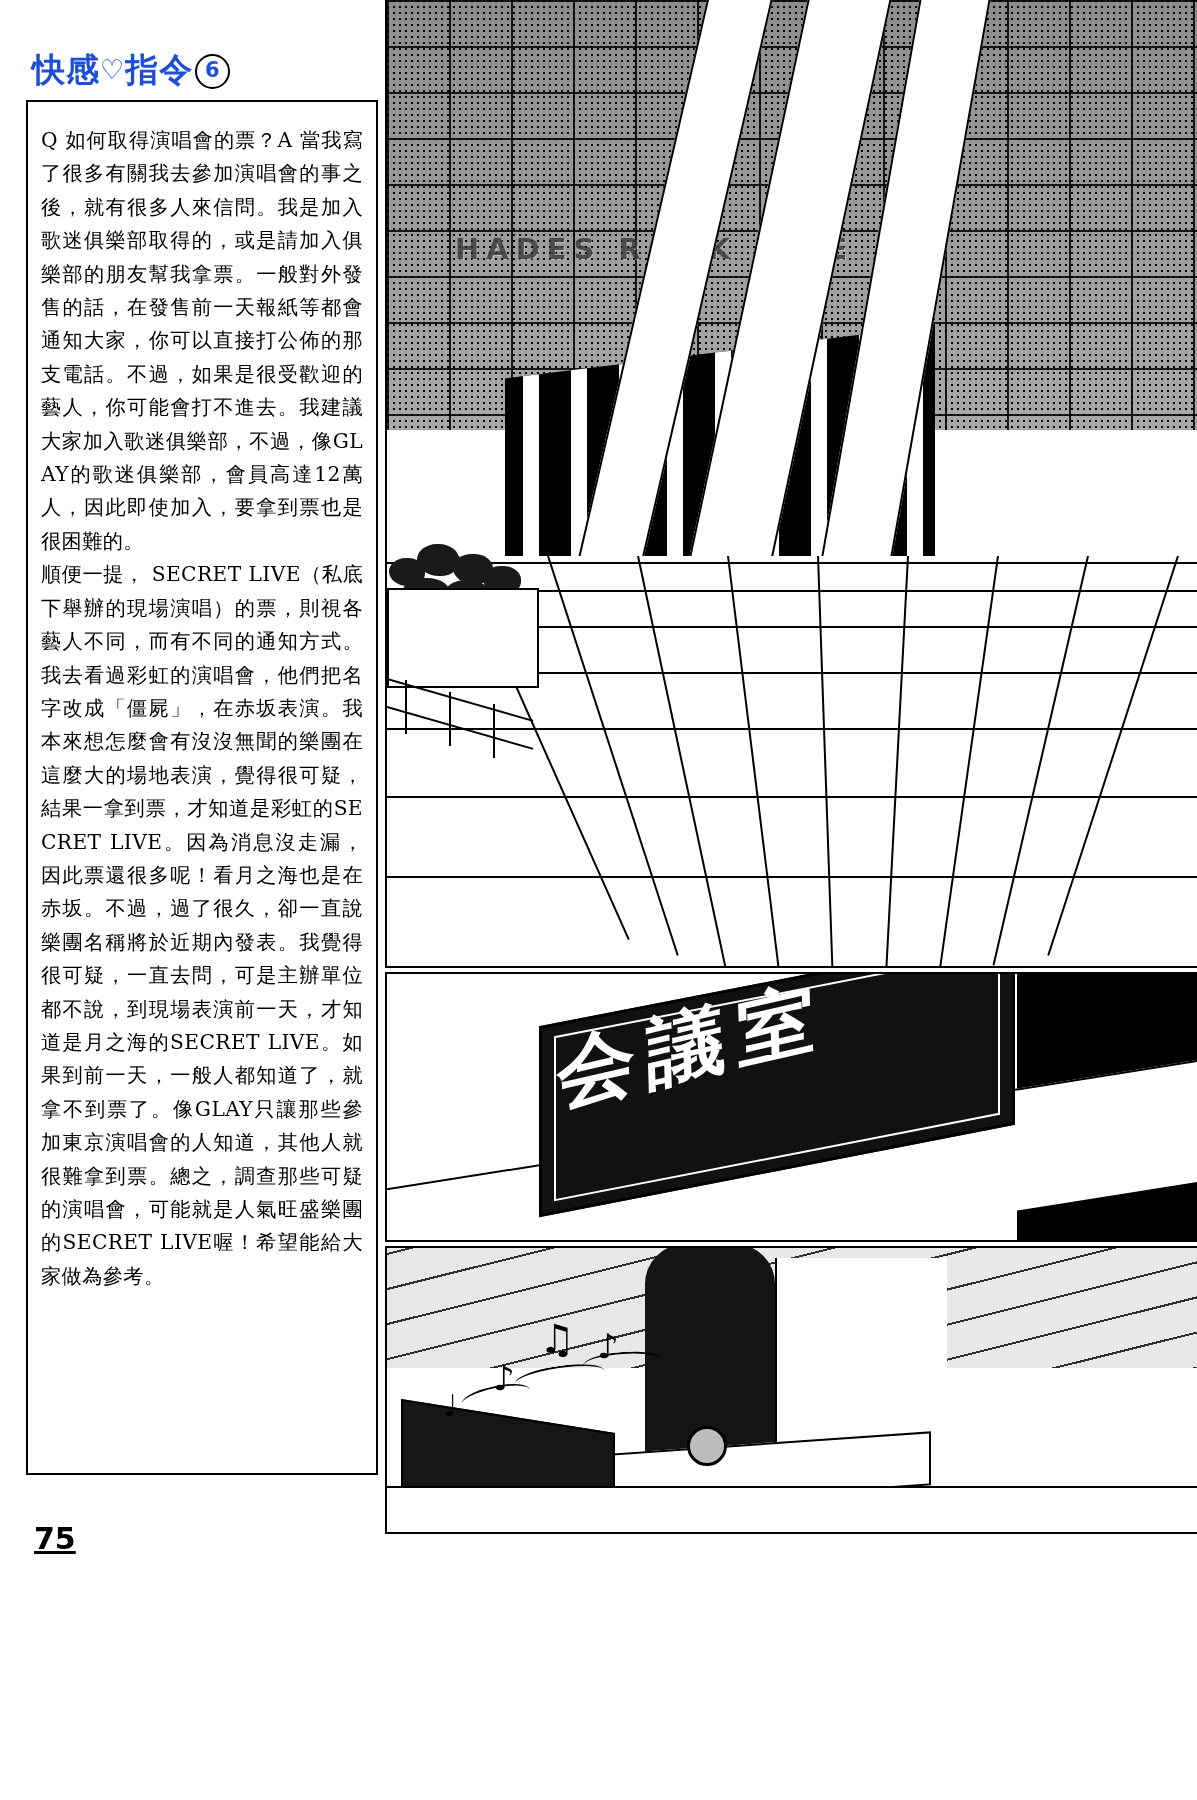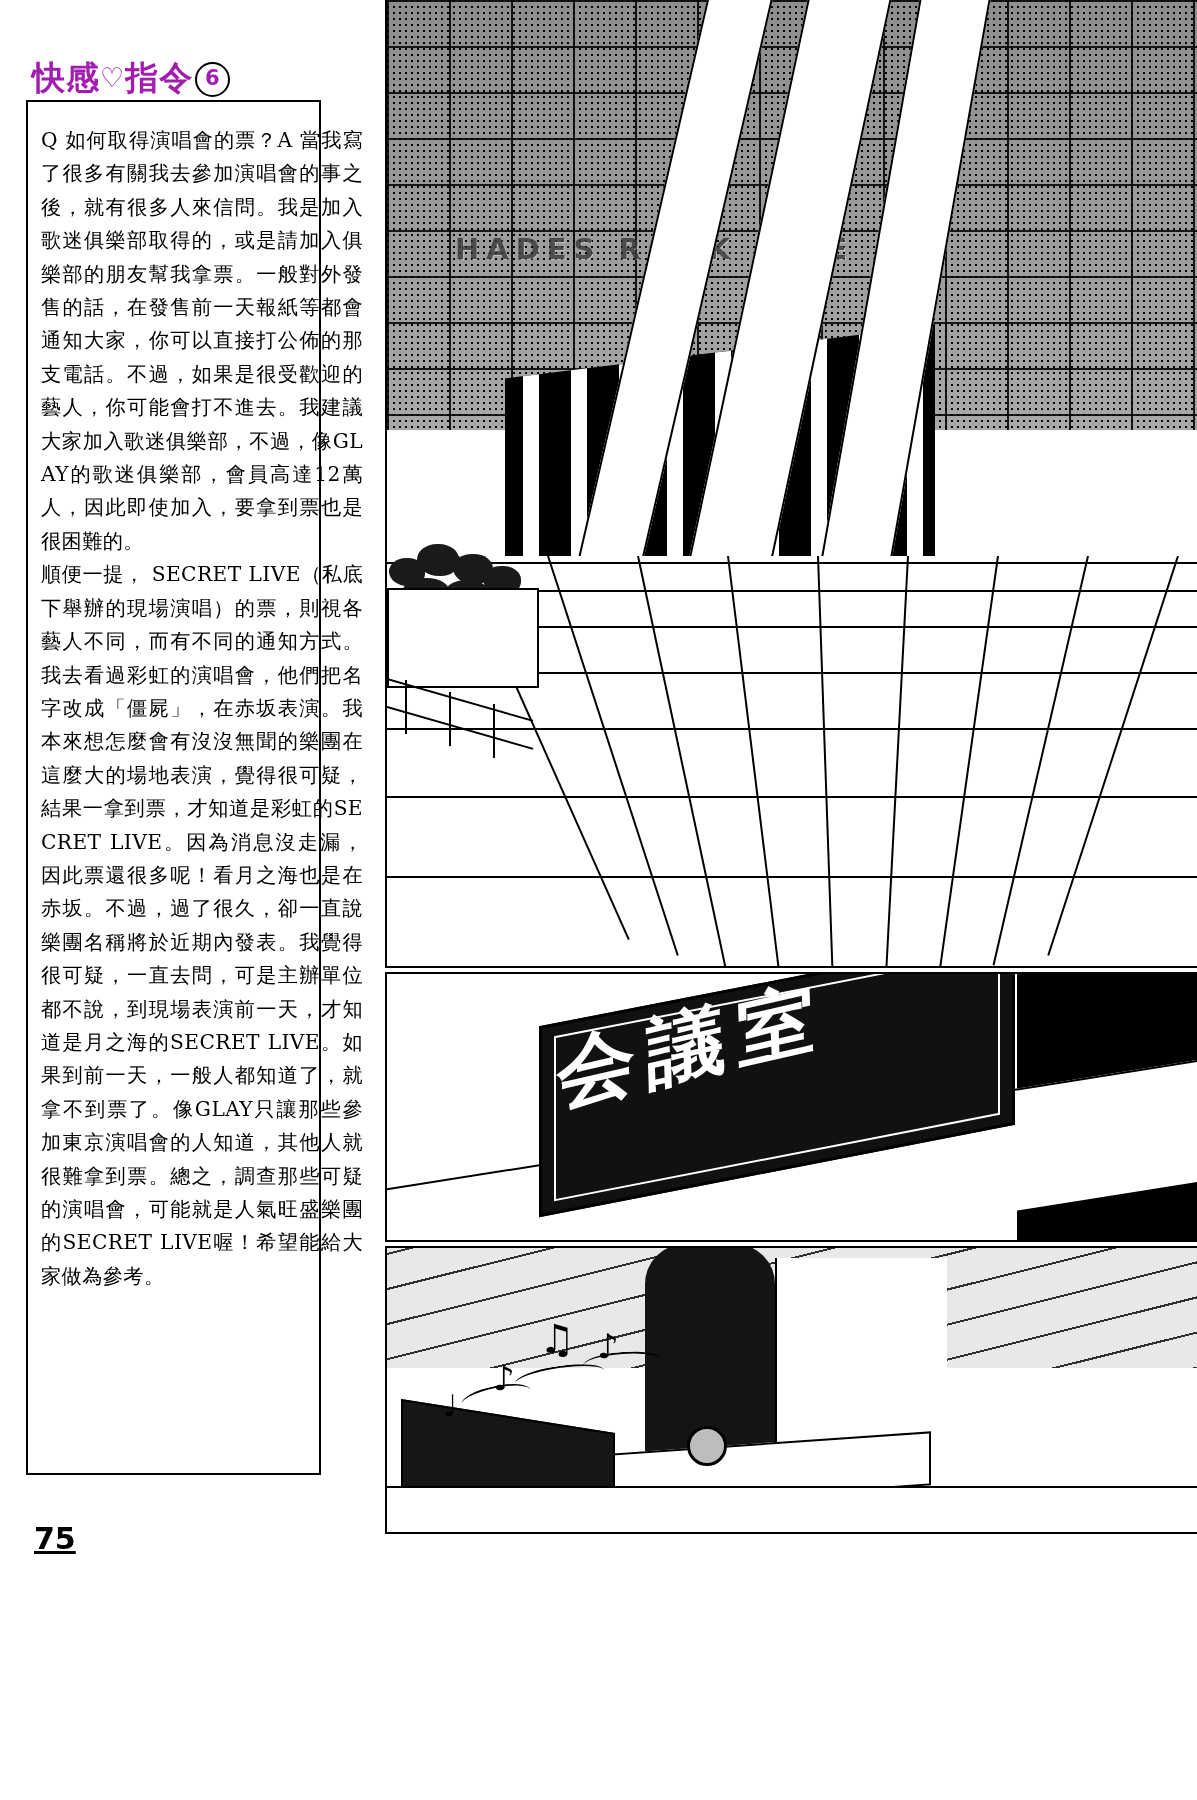--- a/index.html
+++ b/index.html
@@ -28,26 +28,26 @@
   #left-col {
     position: absolute;
     left: 0; top: 0;
     width: 385px;
     height: 1800px;
   }
 
   #chapter-title {
     position: absolute;
     left: 32px;
-    top: 56px;
+    top: 48px;
     font-family: "DejaVu Sans", sans-serif;
     font-size: 33px;
     font-weight: bold;
     letter-spacing: 1px;
-    color: #a21caf;
+    color: #1d4ed8;
     white-space: nowrap;
   }
   #chapter-title .heart {
     font-size: 27px;
     vertical-align: 2px;
   }
   #chapter-title .numcircle {
     display: inline-block;
     width: 31px;
     height: 31px;
@@ -57,21 +57,21 @@
     text-align: center;
     font-size: 21px;
     vertical-align: 4px;
     margin-left: 2px;
   }
 
   #qa-box {
     position: absolute;
     left: 26px;
     top: 100px;
-    width: 295px;
+    width: 352px;
     height: 1375px;
     border: 2px solid #000;
     box-sizing: border-box;
     background: #fff;
   }
 
   #qa-text {
     position: absolute;
     left: 13px;
     top: 22px;

